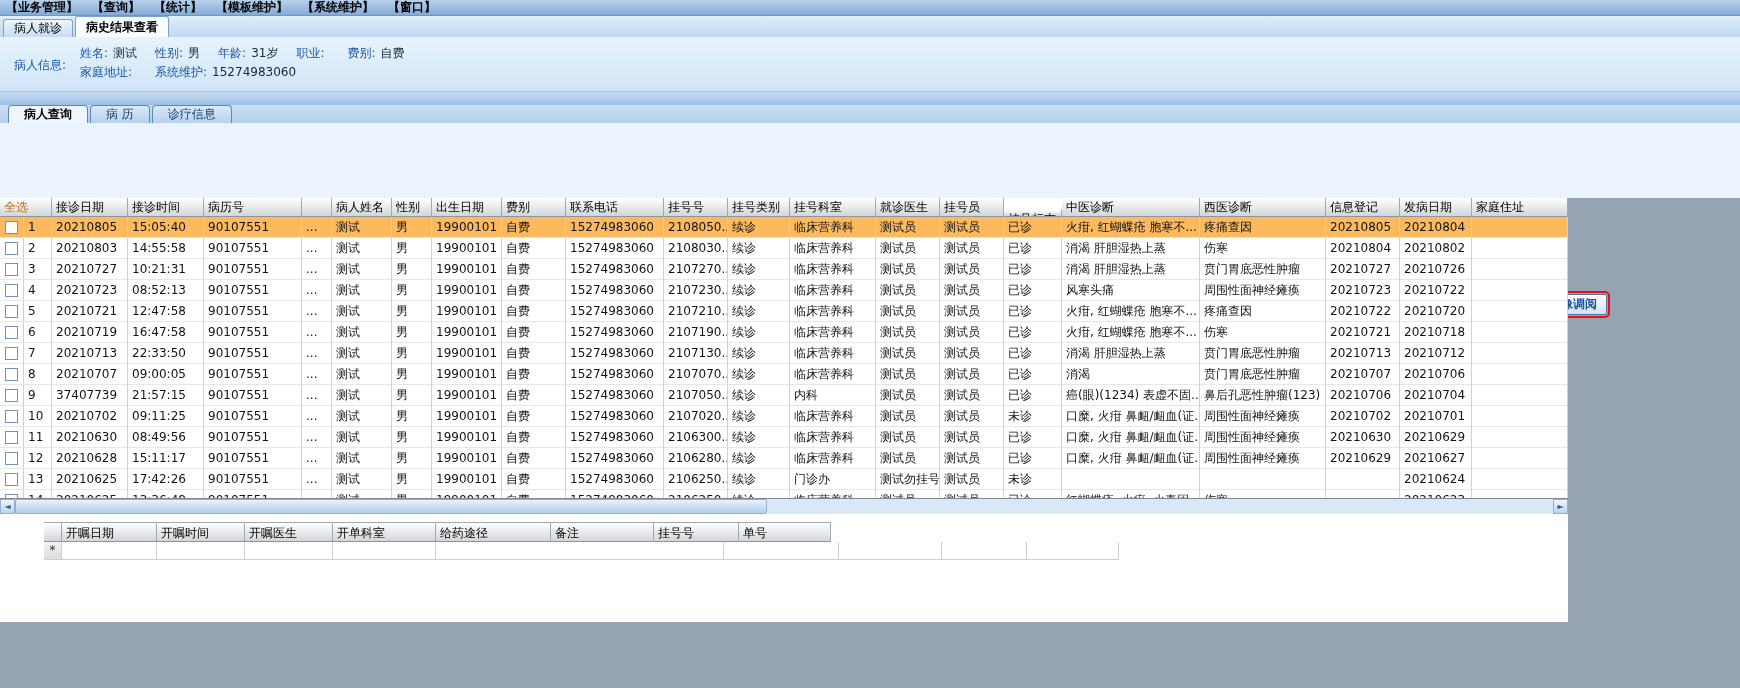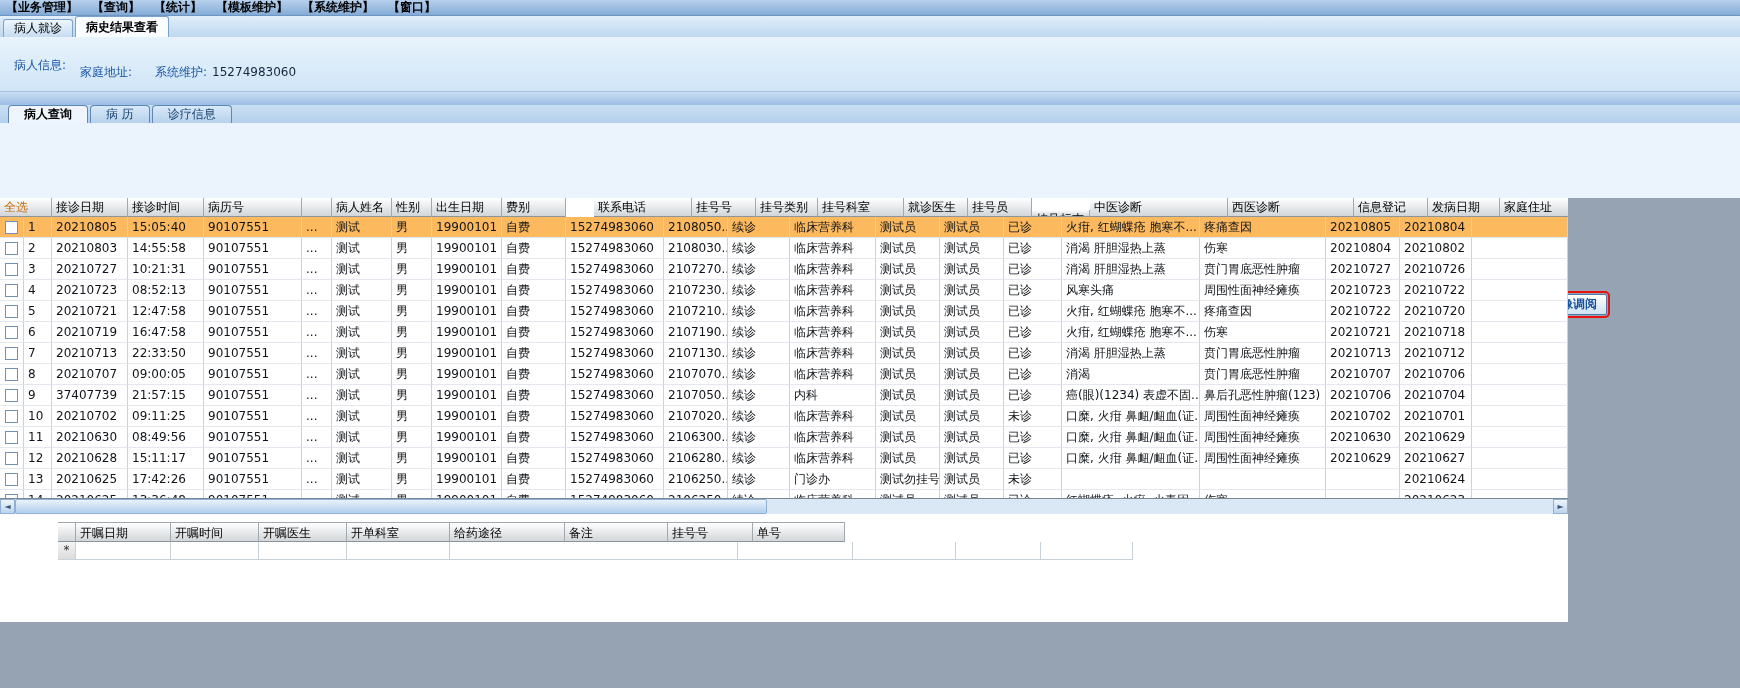--- a/index.html
+++ b/index.html
@@ -116,21 +116,21 @@
   .sarr {
     width:15px; height:15px; flex:none;
     background: linear-gradient(#eef5fc, #bcd4ec); border:1px solid #8fb0d4;
     color:#33527a; font-size:8px; display:flex; align-items:center; justify-content:center;
   }
   .sarr.right { margin-left:auto; }
   .sthumb { width:752px; height:15px; flex:none;
     background: linear-gradient(#e9f2fb, #b2ceec); border:1px solid #8fb0d4; border-radius:2px; }
   
   .lower { position:absolute; top:514px; left:0; width:1568px; height:108px; background:#fff; }
-  .orders { position:absolute; top:8px; left:18px;padding-left:40px; }
+  .orders { position:absolute; top:8px; left:4px;padding-left:40px; }
   .ohead { display:flex; height:20px; }
   .oh {
     flex:none; background: linear-gradient(#ffffff, #d2d6da);
     border-right:1px solid #a0a8b0; border-bottom:1px solid #8c949c; border-top:1px solid #a0a8b0;
     padding:2px 4px; font-size:12px; overflow:hidden; white-space:nowrap;
   }
   .orow { display:flex; height:18px; }
   .oc { flex:none; border-right:1px solid #c8d0d8; border-bottom:1px solid #c8d0d8; background:#fff;
     padding:1px 4px; font-size:12px; overflow:hidden; white-space:nowrap; }
   .oc.marker { background: linear-gradient(#f4f4f4, #dcdcdc); text-align:center; color:#333; padding:1px 0; }
@@ -147,20 +147,27 @@
     <div class="menu-item">【窗口】</div>
   </div>
 
 <div class="tabrow">
     <div class="wtab">病人就诊</div>
     <div class="wtab active">病史结果查看</div>
   </div>
 
 <div class="patient">
   <div class="pi-label">病人信息:</div>
+  <div class="pi-line l1">
+      <div class="pi-pair"><span>姓名:</span><span class="val">测试</span></div>
+      <div class="pi-pair"><span>性别:</span><span class="val">男</span></div>
+      <div class="pi-pair"><span>年龄:</span><span class="val">31岁</span></div>
+      <div class="pi-pair"><span>职业:</span><span class="val"></span></div>
+      <div class="pi-pair"><span>费别:</span><span class="val">自费</span></div>
+    </div>
   <div class="pi-line l2">
       <div class="pi-pair"><span>家庭地址:</span><span class="val"></span></div>
       <div class="pi-pair"><span>系统维护:</span><span class="val">15274983060</span></div>
     </div>
 </div>
 
 <div class="band"></div>
 <div class="subtabrow">
     <div class="stab active">病人查询</div>
     <div class="stab">病 历</div>
@@ -221,21 +228,21 @@
   <div class="ghead">
       <div class="gh selall" style="width: 52px;">全选</div>
       <div class="gh" style="width: 76px;">接诊日期</div>
       <div class="gh" style="width: 76px;">接诊时间</div>
       <div class="gh" style="width: 98px;">病历号</div>
       <div class="gh" style="width: 30px;"></div>
       <div class="gh" style="width: 60px;">病人姓名</div>
       <div class="gh" style="width: 40px;">性别</div>
       <div class="gh" style="width: 70px;">出生日期</div>
       <div class="gh" style="width: 64px;">费别</div>
-      <div class="gh" style="width: 98px; margin-left: 28px;">联系电话</div>
+      <div class="gh" style="width: 98px;">联系电话</div>
       <div class="gh" style="width: 64px;">挂号号</div>
       <div class="gh" style="width: 62px;">挂号类别</div>
       <div class="gh" style="width: 86px;">挂号科室</div>
       <div class="gh" style="width: 64px;">就诊医生</div>
       <div class="gh" style="width: 64px;">挂号员</div>
       <div class="gh" style="width: 58px; margin-top: 12px;">挂号标志</div>
       <div class="gh" style="width: 138px;">中医诊断</div>
       <div class="gh" style="width: 126px;">西医诊断</div>
       <div class="gh" style="width: 74px;">信息登记</div>
       <div class="gh" style="width: 72px;">发病日期</div>

